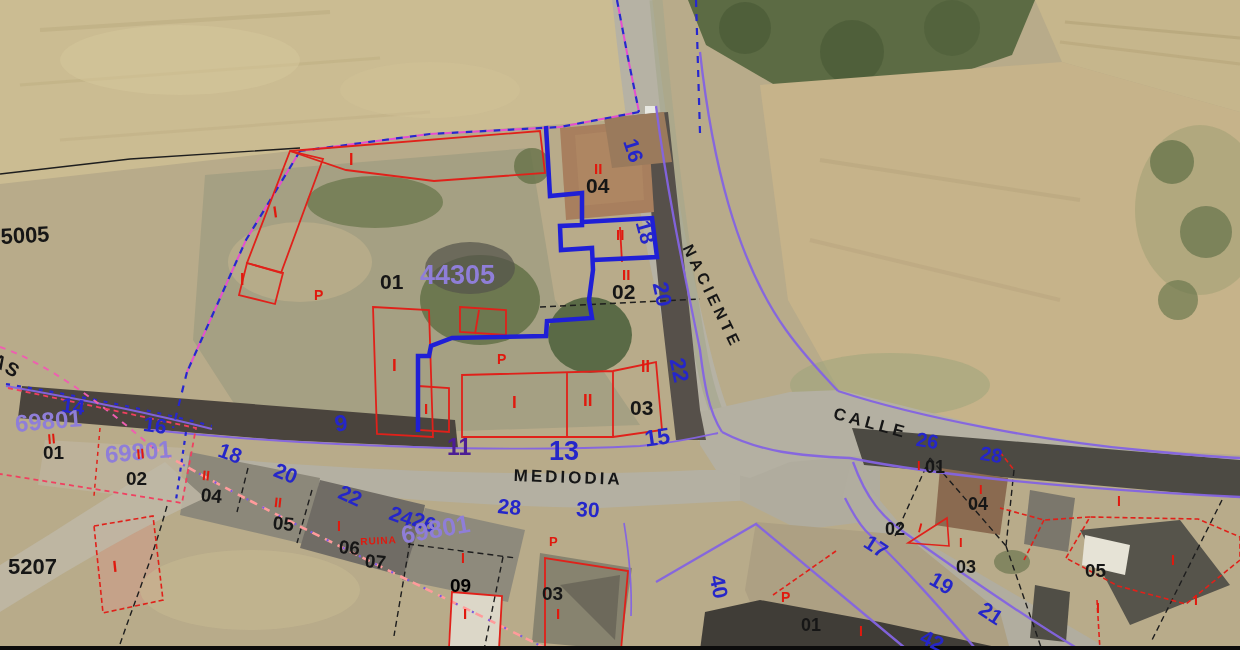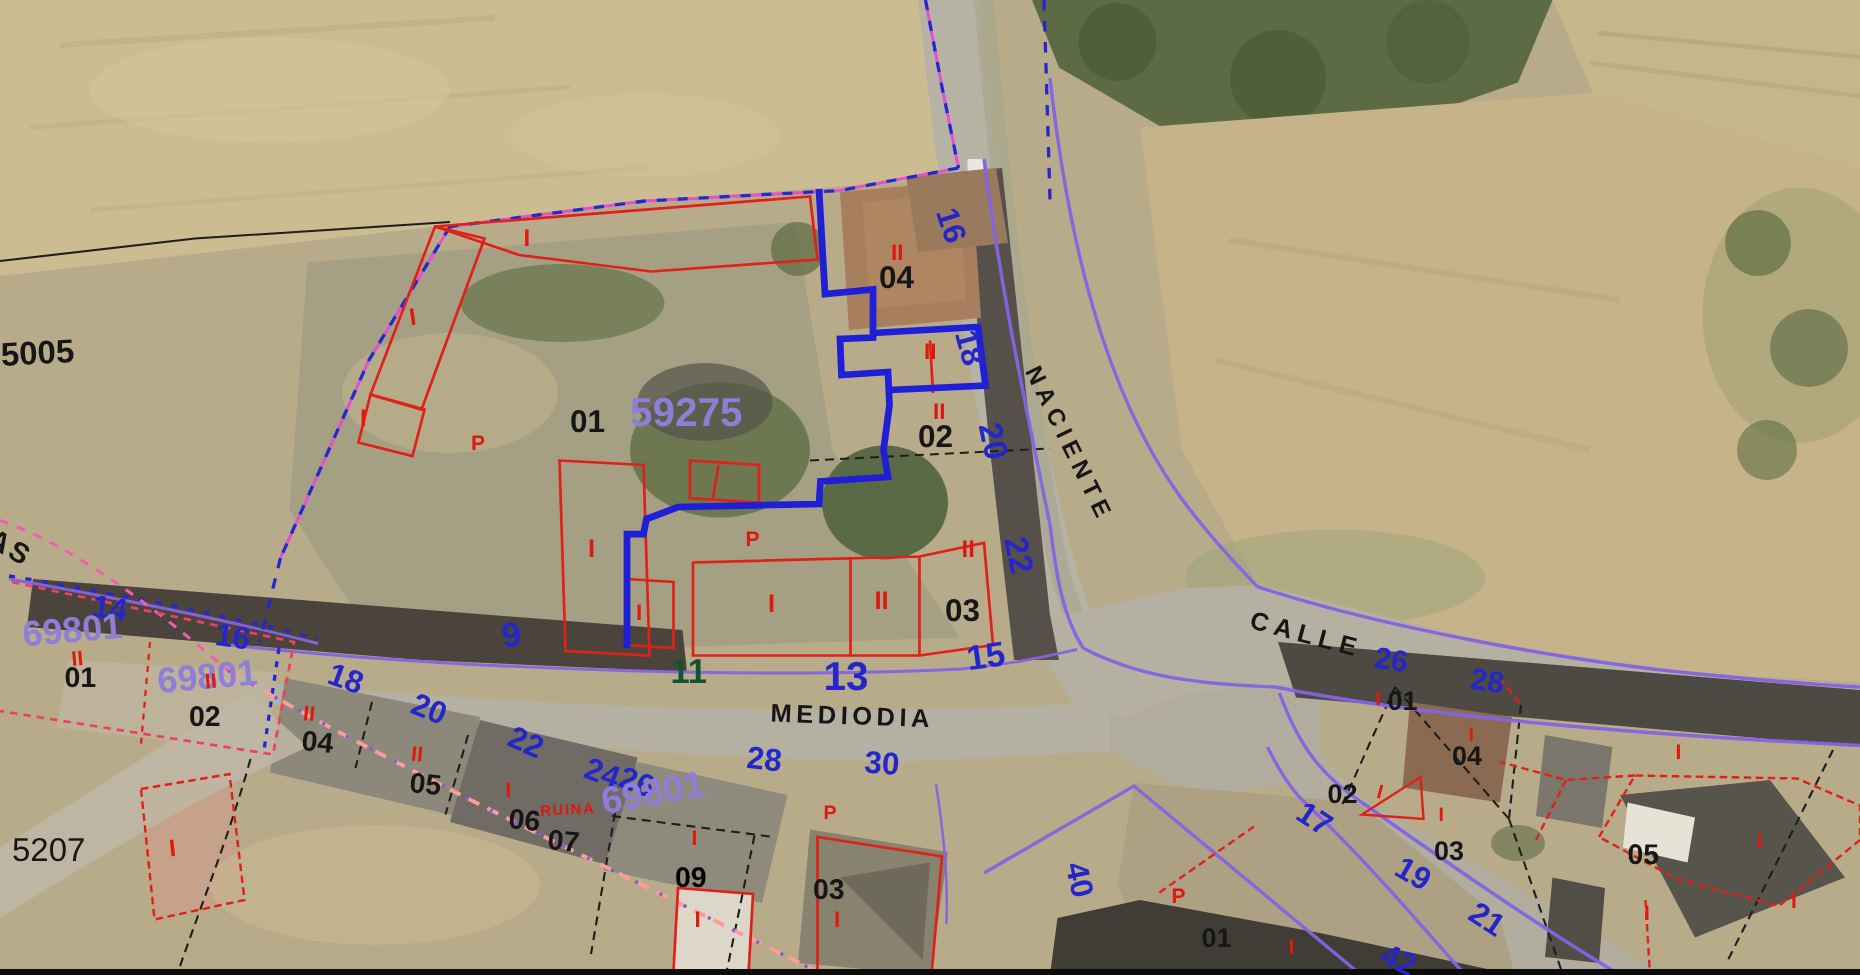--- a/index.html
+++ b/index.html
@@ -181,21 +181,21 @@
       <path d="M546,126 L550,196 L582,193 L582,225 L560,226 L561,250 L592,248 L593,270 L589,300 L592,318 L547,321 L546,336 L452,338 L431,346 L429,356 L418,356 L418,432"></path>
       <path d="M582,222 L652,218 L657,257 L593,260"></path>
     </g>
   </g>
 
   <rect x="0" y="646" width="1240" height="4" fill="#0c0c0c"></rect>
 </svg>
 
 <div id="labels">
       <span class="lbl" style="left: 0px; top: 226px; font-size: 22px; color: rgb(22, 22, 22); font-weight: 600; letter-spacing: 0px; transform: rotate(-3deg);">5005</span>
-      <span class="lbl" style="left: 8px; top: 556px; font-size: 22px; color: rgb(22, 22, 22); font-weight: 400; letter-spacing: 0px; transform: rotate(0deg);">5207</span>
+      <span class="lbl" style="left: 8px; top: 556px; font-size: 22px; color: rgb(22, 22, 22); font-weight: 700; letter-spacing: 0px; transform: rotate(0deg);">5207</span>
       <span class="lbl" style="left: 586px; top: 175px; font-size: 21px; color: rgb(22, 22, 22); font-weight: 600; letter-spacing: 0px; transform: rotate(0deg);">04</span>
       <span class="lbl" style="left: 612px; top: 281px; font-size: 21px; color: rgb(22, 22, 22); font-weight: 600; letter-spacing: 0px; transform: rotate(0deg);">02</span>
       <span class="lbl" style="left: 380px; top: 271px; font-size: 21px; color: rgb(22, 22, 22); font-weight: 600; letter-spacing: 0px; transform: rotate(0deg);">01</span>
       <span class="lbl" style="left: 630px; top: 397px; font-size: 21px; color: rgb(22, 22, 22); font-weight: 600; letter-spacing: 0px; transform: rotate(0deg);">03</span>
       <span class="lbl" style="left: 43px; top: 443px; font-size: 19px; color: rgb(22, 22, 22); font-weight: 600; letter-spacing: 0px; transform: rotate(0deg);">01</span>
       <span class="lbl" style="left: 126px; top: 469px; font-size: 19px; color: rgb(22, 22, 22); font-weight: 600; letter-spacing: 0px; transform: rotate(0deg);">02</span>
       <span class="lbl" style="left: 202px; top: 485px; font-size: 19px; color: rgb(22, 22, 22); font-weight: 600; letter-spacing: 0px; transform: rotate(6deg);">04</span>
       <span class="lbl" style="left: 274px; top: 513px; font-size: 19px; color: rgb(22, 22, 22); font-weight: 600; letter-spacing: 0px; transform: rotate(6deg);">05</span>
       <span class="lbl" style="left: 340px; top: 537px; font-size: 19px; color: rgb(22, 22, 22); font-weight: 600; letter-spacing: 0px; transform: rotate(6deg);">06</span>
       <span class="lbl" style="left: 366px; top: 551px; font-size: 19px; color: rgb(22, 22, 22); font-weight: 600; letter-spacing: 0px; transform: rotate(6deg);">07</span>
@@ -209,40 +209,40 @@
       <span class="lbl" style="left: 801px; top: 616px; font-size: 18px; color: rgb(22, 22, 22); font-weight: 600; letter-spacing: 0px; transform: rotate(0deg);">01</span>
       <span class="lbl" style="left: 694px; top: 242px; font-size: 16px; color: rgb(22, 22, 22); font-weight: 600; letter-spacing: 4px; transform: rotate(64deg);">NACIENTE</span>
       <span class="lbl" style="left: 514px; top: 467px; font-size: 17px; color: rgb(22, 22, 22); font-weight: 600; letter-spacing: 3px; transform: rotate(2deg);">MEDIODIA</span>
       <span class="lbl" style="left: 836px; top: 405px; font-size: 17px; color: rgb(22, 22, 22); font-weight: 600; letter-spacing: 4px; transform: rotate(15deg);">CALLE</span>
       <span class="lbl" style="left: -2px; top: 350px; font-size: 19px; color: rgb(22, 22, 22); font-weight: 600; letter-spacing: 2px; transform: rotate(30deg);">AS</span>
       <span class="lbl" style="left: 640px; top: 136px; font-size: 21px; color: rgb(37, 38, 201); font-weight: 700; letter-spacing: 0px; transform: rotate(72deg);">16</span>
       <span class="lbl" style="left: 653px; top: 218px; font-size: 21px; color: rgb(37, 38, 201); font-weight: 700; letter-spacing: 0px; transform: rotate(75deg);">18</span>
       <span class="lbl" style="left: 670px; top: 280px; font-size: 22px; color: rgb(37, 38, 201); font-weight: 700; letter-spacing: 0px; transform: rotate(78deg);">20</span>
       <span class="lbl" style="left: 687px; top: 356px; font-size: 22px; color: rgb(37, 38, 201); font-weight: 700; letter-spacing: 0px; transform: rotate(78deg);">22</span>
       <span class="lbl" style="left: 333px; top: 413px; font-size: 23px; color: rgb(37, 38, 201); font-weight: 700; letter-spacing: 0px; transform: rotate(-8deg);">9</span>
-      <span class="lbl" style="left: 447px; top: 436px; font-size: 23px; color: #14532d; font-weight: 700; letter-spacing: 0px; transform: rotate(0deg);">11</span>
+      <span class="lbl" style="left: 447px; top: 436px; font-size: 23px; color: #4c1d95; font-weight: 700; letter-spacing: 0px; transform: rotate(0deg);">11</span>
       <span class="lbl" style="left: 549px; top: 438px; font-size: 27px; color: rgb(37, 38, 201); font-weight: 700; letter-spacing: 0px; transform: rotate(0deg);">13</span>
       <span class="lbl" style="left: 643px; top: 428px; font-size: 23px; color: rgb(37, 38, 201); font-weight: 700; letter-spacing: 0px; transform: rotate(-8deg);">15</span>
       <span class="lbl" style="left: 63px; top: 394px; font-size: 21px; color: rgb(37, 38, 201); font-weight: 700; letter-spacing: 0px; transform: rotate(8deg);">14</span>
       <span class="lbl" style="left: 145px; top: 413px; font-size: 21px; color: rgb(37, 38, 201); font-weight: 700; letter-spacing: 0px; transform: rotate(8deg);">16</span>
       <span class="lbl" style="left: 223px; top: 439px; font-size: 21px; color: rgb(37, 38, 201); font-weight: 700; letter-spacing: 0px; transform: rotate(20deg);">18</span>
       <span class="lbl" style="left: 279px; top: 459px; font-size: 21px; color: rgb(37, 38, 201); font-weight: 700; letter-spacing: 0px; transform: rotate(22deg);">20</span>
       <span class="lbl" style="left: 344px; top: 481px; font-size: 21px; color: rgb(37, 38, 201); font-weight: 700; letter-spacing: 0px; transform: rotate(24deg);">22</span>
       <span class="lbl" style="left: 394px; top: 502px; font-size: 21px; color: rgb(37, 38, 201); font-weight: 700; letter-spacing: 0px; transform: rotate(20deg);">24</span>
       <span class="lbl" style="left: 417px; top: 508px; font-size: 21px; color: rgb(37, 38, 201); font-weight: 700; letter-spacing: 0px; transform: rotate(20deg);">26</span>
       <span class="lbl" style="left: 499px; top: 495px; font-size: 21px; color: rgb(37, 38, 201); font-weight: 700; letter-spacing: 0px; transform: rotate(6deg);">28</span>
       <span class="lbl" style="left: 577px; top: 498px; font-size: 21px; color: rgb(37, 38, 201); font-weight: 700; letter-spacing: 0px; transform: rotate(4deg);">30</span>
       <span class="lbl" style="left: 918px; top: 429px; font-size: 20px; color: rgb(37, 38, 201); font-weight: 700; letter-spacing: 0px; transform: rotate(9deg);">26</span>
       <span class="lbl" style="left: 982px; top: 443px; font-size: 20px; color: rgb(37, 38, 201); font-weight: 700; letter-spacing: 0px; transform: rotate(9deg);">28</span>
       <span class="lbl" style="left: 872px; top: 531px; font-size: 21px; color: rgb(37, 38, 201); font-weight: 700; letter-spacing: 0px; transform: rotate(33deg);">17</span>
       <span class="lbl" style="left: 937px; top: 568px; font-size: 21px; color: rgb(37, 38, 201); font-weight: 700; letter-spacing: 0px; transform: rotate(30deg);">19</span>
       <span class="lbl" style="left: 987px; top: 598px; font-size: 21px; color: rgb(37, 38, 201); font-weight: 700; letter-spacing: 0px; transform: rotate(33deg);">21</span>
       <span class="lbl" style="left: 727px; top: 573px; font-size: 21px; color: rgb(37, 38, 201); font-weight: 700; letter-spacing: 0px; transform: rotate(78deg);">40</span>
       <span class="lbl" style="left: 926px; top: 626px; font-size: 21px; color: rgb(37, 38, 201); font-weight: 700; letter-spacing: 0px; transform: rotate(25deg);">42</span>
-      <span class="lbl" style="left: 420px; top: 262px; font-size: 27px; color: rgb(143, 126, 216); font-weight: 700; letter-spacing: 0px; transform: rotate(0deg);">59275</span>
+      <span class="lbl" style="left: 420px; top: 262px; font-size: 27px; color: rgb(143, 126, 216); font-weight: 700; letter-spacing: 0px; transform: rotate(0deg);">44305</span>
       <span class="lbl" style="left: 14px; top: 412px; font-size: 24px; color: rgb(143, 126, 216); font-weight: 700; letter-spacing: 0px; transform: rotate(-5deg);">69801</span>
       <span class="lbl" style="left: 104px; top: 443px; font-size: 24px; color: rgb(143, 126, 216); font-weight: 700; letter-spacing: 0px; transform: rotate(-5deg);">69801</span>
       <span class="lbl" style="left: 399px; top: 523px; font-size: 25px; color: rgb(143, 126, 216); font-weight: 700; letter-spacing: 0px; transform: rotate(-10deg);">69801</span>
       <span class="lbl" style="left: 314px; top: 288px; font-size: 14px; color: rgb(224, 25, 14); font-weight: 700; letter-spacing: 0px; transform: rotate(0deg);">P</span>
       <span class="lbl" style="left: 497px; top: 352px; font-size: 14px; color: rgb(224, 25, 14); font-weight: 700; letter-spacing: 0px; transform: rotate(0deg);">P</span>
       <span class="lbl" style="left: 549px; top: 535px; font-size: 13px; color: rgb(224, 25, 14); font-weight: 700; letter-spacing: 0px; transform: rotate(0deg);">P</span>
       <span class="lbl" style="left: 781px; top: 590px; font-size: 14px; color: rgb(224, 25, 14); font-weight: 700; letter-spacing: 0px; transform: rotate(0deg);">P</span>
       <span class="lbl" style="left: 360px; top: 537px; font-size: 10px; color: rgb(224, 25, 14); font-weight: 700; letter-spacing: 1px; transform: rotate(-3deg);">RUINA</span>
       <span class="lbl" style="left: 594px; top: 161px; font-size: 15px; color: rgb(224, 25, 14); font-weight: 700; letter-spacing: 0px; transform: rotate(0deg);">II</span>
       <span class="lbl" style="left: 622px; top: 267px; font-size: 15px; color: rgb(224, 25, 14); font-weight: 700; letter-spacing: 0px; transform: rotate(0deg);">II</span>

